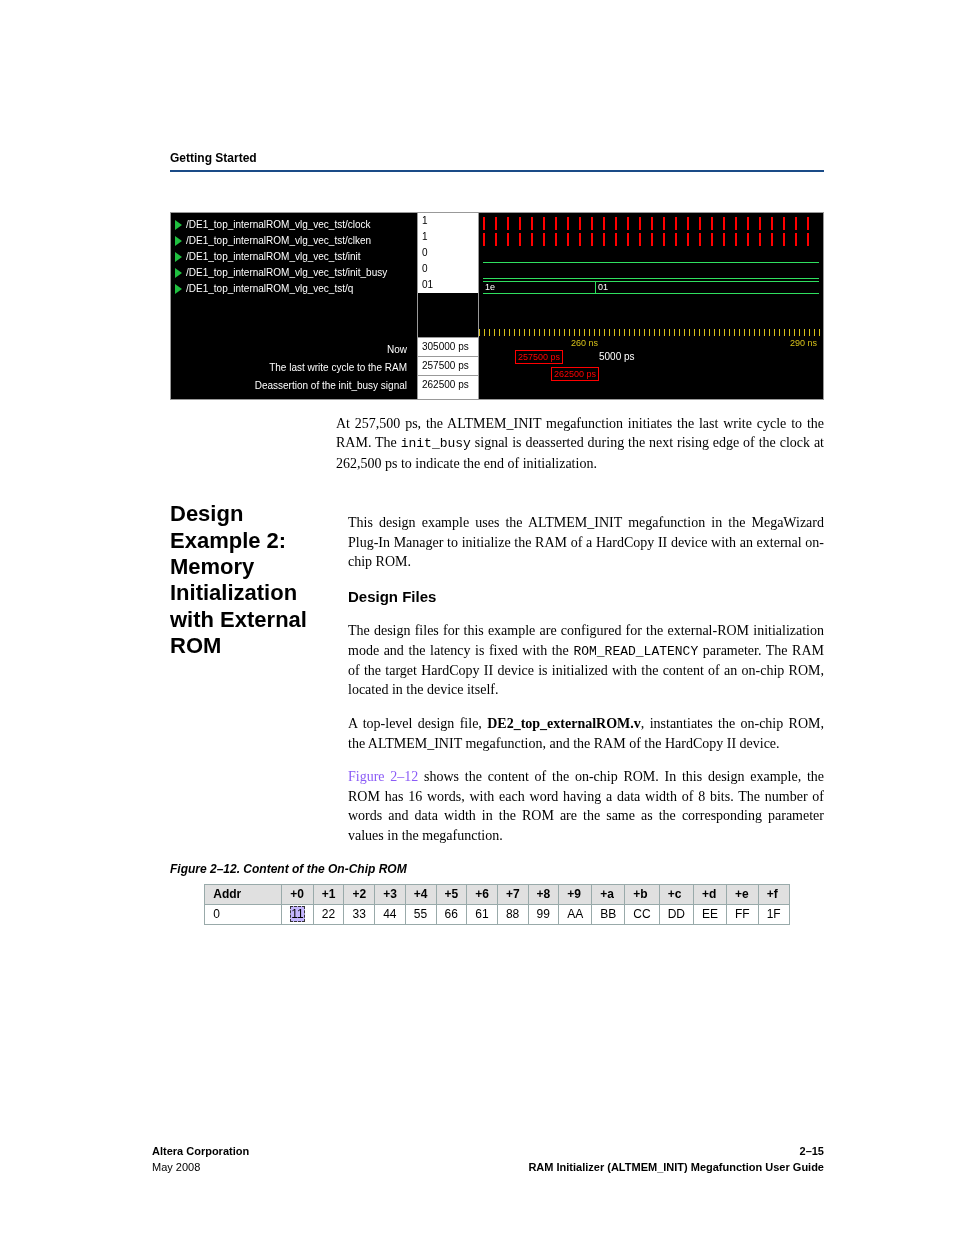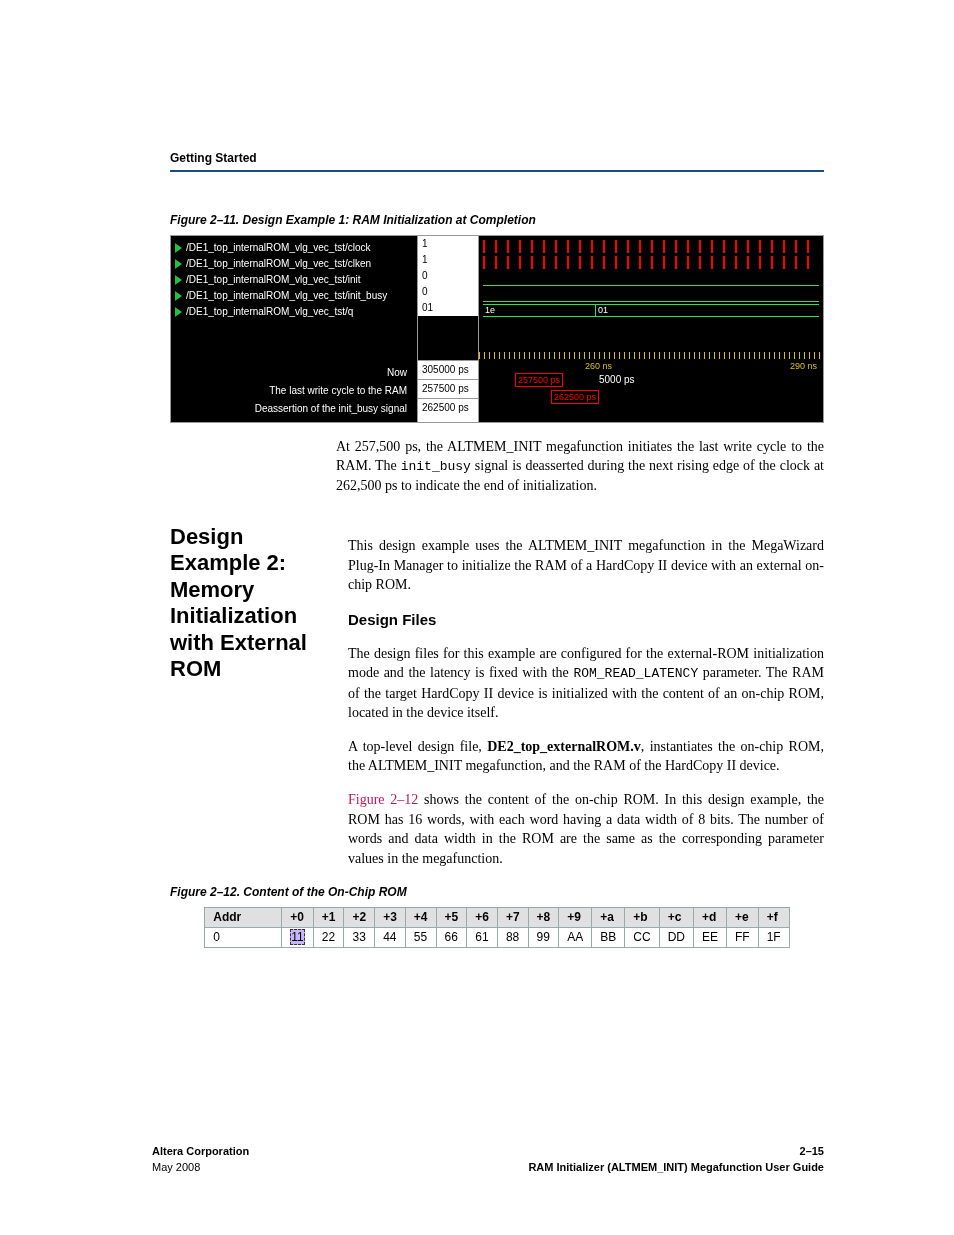--- a/index.html
+++ b/index.html
@@ -14,60 +14,59 @@
   .wave-right{flex:1;background:#000;position:relative}
   .sig-row{display:flex;align-items:center;height:16px}
   .sig-arrow{width:0;height:0;border-top:5px solid transparent;border-bottom:5px solid transparent;border-left:7px solid #1fbf3f;margin-right:4px}
   .sig-name{color:#fff}
   .mid-cell{height:16px;padding:0 4px;display:flex;align-items:center}
   .wave-spacer{height:44px}
   .sig-label-row{height:18px;display:flex;align-items:center;justify-content:flex-end;padding-right:6px;color:#fff;background:#000}
   .mid-label{height:18px;background:#fff;color:#000;display:flex;align-items:center;padding:0 4px;border-top:1px solid #999}
   .ruler{position:absolute;top:116px;left:0;right:0;height:7px;background:repeating-linear-gradient(to right,#d6c019 0,#d6c019 1px,transparent 1px,transparent 5px)}
   .ruler-lab{position:absolute;top:124px;font-size:9px;color:#d6c019}
-  .ruler-lab.r1{left:106px}
+  .ruler-lab.r1{left:92px}
   .ruler-lab.r2{right:6px}
   .cursor-box{position:absolute;border:1px solid #f00;color:#f00;font-size:9px;padding:0 2px}
   .cb1{top:137px;left:36px}
   .cb2{top:154px;left:72px}
   .gap-lab{position:absolute;top:137px;left:120px;color:#fff;font-size:10px}
   .lane{position:absolute;left:4px;right:4px;height:13px}
   .red-pulse{background:repeating-linear-gradient(to right,#f00 0,#f00 2px,#000 2px,#000 12px,#f00 12px,#f00 14px,#000 14px,#000 24px);height:100%}
   .flat-low{border-bottom:1px solid #2fdf5f;height:100%}
   .bus{border-top:1px solid #2fdf5f;border-bottom:1px solid #2fdf5f;height:11px;display:flex;align-items:center}
   .bus-sep{height:11px;border-left:1px solid #2fdf5f;margin-left:100px}
   .bus-txt{color:#fff;font-size:9px;margin-left:2px}
   
   .body-col{margin-left:166px}
   .para{margin:14px 0;text-align:justify}
   .mono{font-family:"Courier New",monospace;font-size:13px}
   .two-col{display:flex;margin-top:28px}
   .side-head{width:166px;font-family:Arial,Helvetica,sans-serif;font-weight:bold;font-size:22px;line-height:1.2;padding-right:12px}
   .section-sub{font-family:Arial,Helvetica,sans-serif;font-weight:bold;font-size:15px;margin:4px 0 6px 0}
-  .green{color:#be185d}
+  .green{color:#8b5cf6}
   
   .rom{border-collapse:collapse;margin:6px auto 0 auto;font-family:Arial,sans-serif;font-size:12px}
   .rom th,.rom td{border:1px solid #9aa;padding:1px 8px;text-align:left}
   .rom th{background:#e0e0e0;font-weight:bold}
   .rom .addrval{width:60px}
   .sel{background:#c4b5fd;border:1px dashed #333}
   
   .footer{position:absolute;left:152px;right:130px;bottom:60px;font-family:Arial,Helvetica,sans-serif;font-size:11px;display:flex;justify-content:space-between}
   .footer .r{text-align:right;font-weight:bold}
   .footer .l{font-weight:bold}
   .footer .l .date{font-weight:normal}
 </style>
 </head>
 <body>
 
 <div class="page">
   <div class="running-head">Getting Started</div>
   <hr class="hr">
 
-  <p class="fig-caption">Figure 2–11. Design Example 1: RAM Initialization at Completion</p>
 
   <div class="wave">
     <div class="wave-left">
       <div class="sig-row">
           <span class="sig-arrow"></span>
           <span class="sig-name">/DE1_top_internalROM_vlg_vec_tst/clock</span>
         </div>
       <div class="sig-row">
           <span class="sig-arrow"></span>
           <span class="sig-name">/DE1_top_internalROM_vlg_vec_tst/clken</span>

